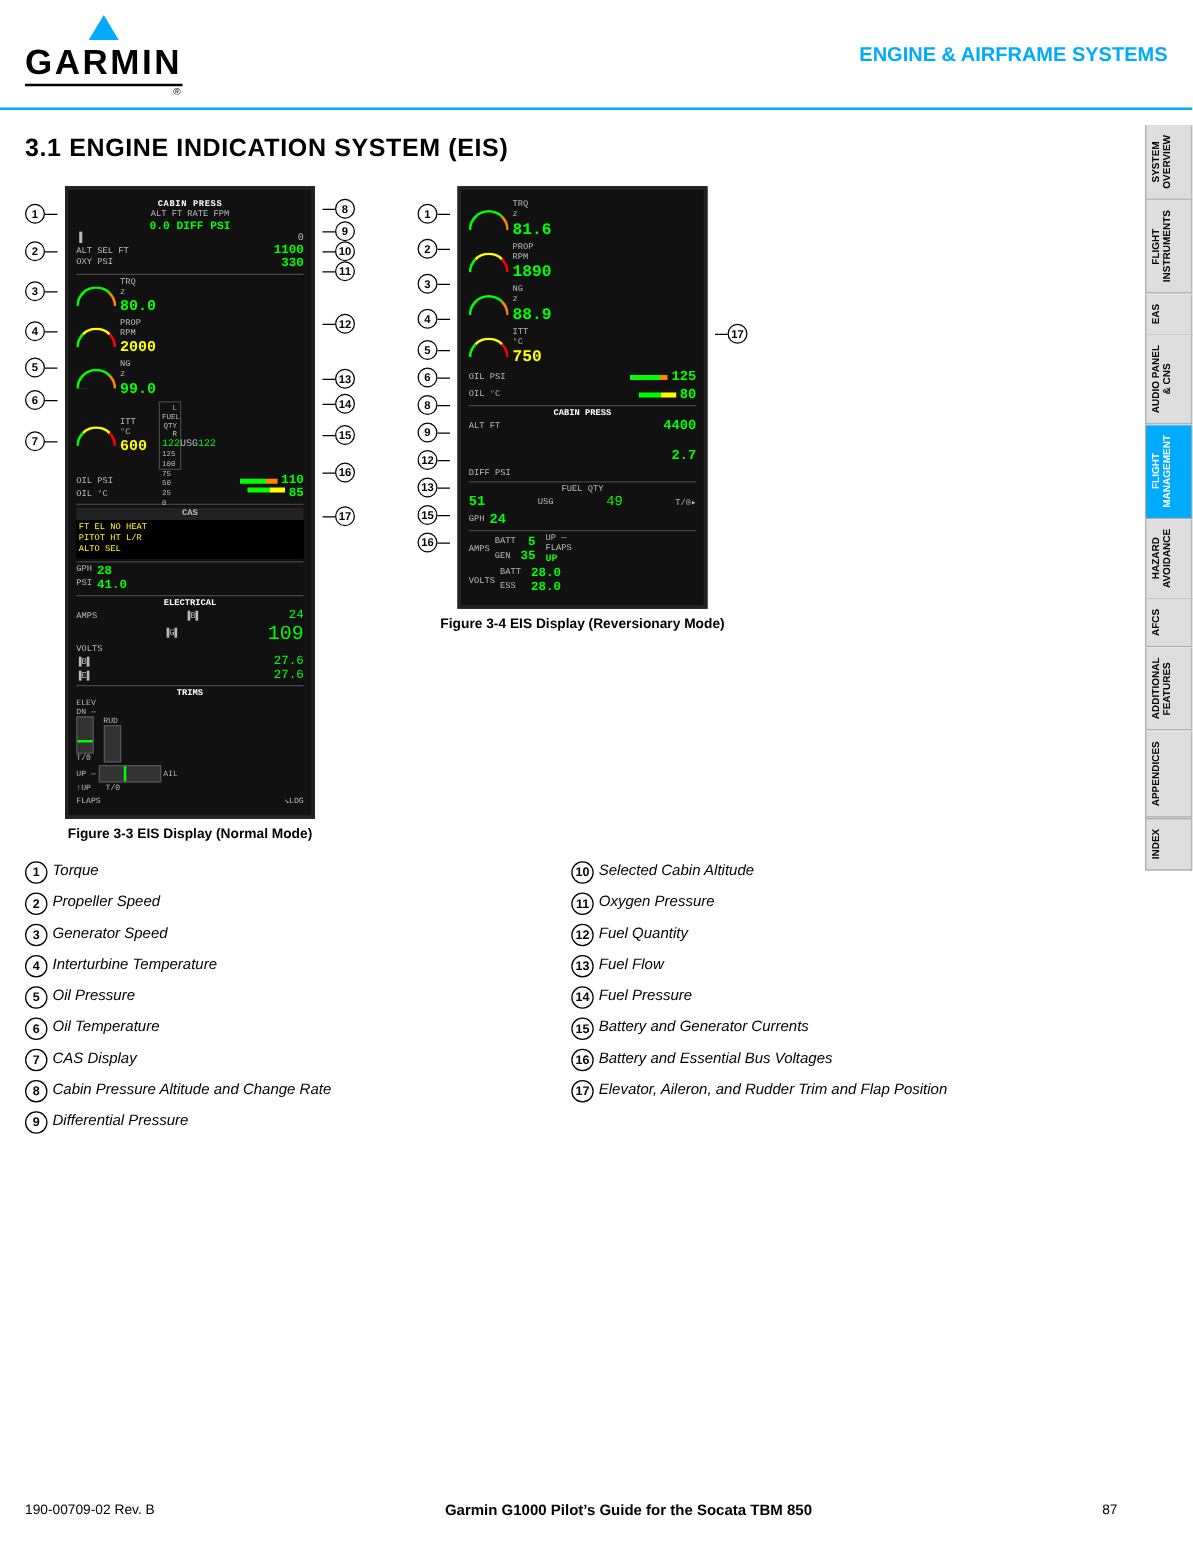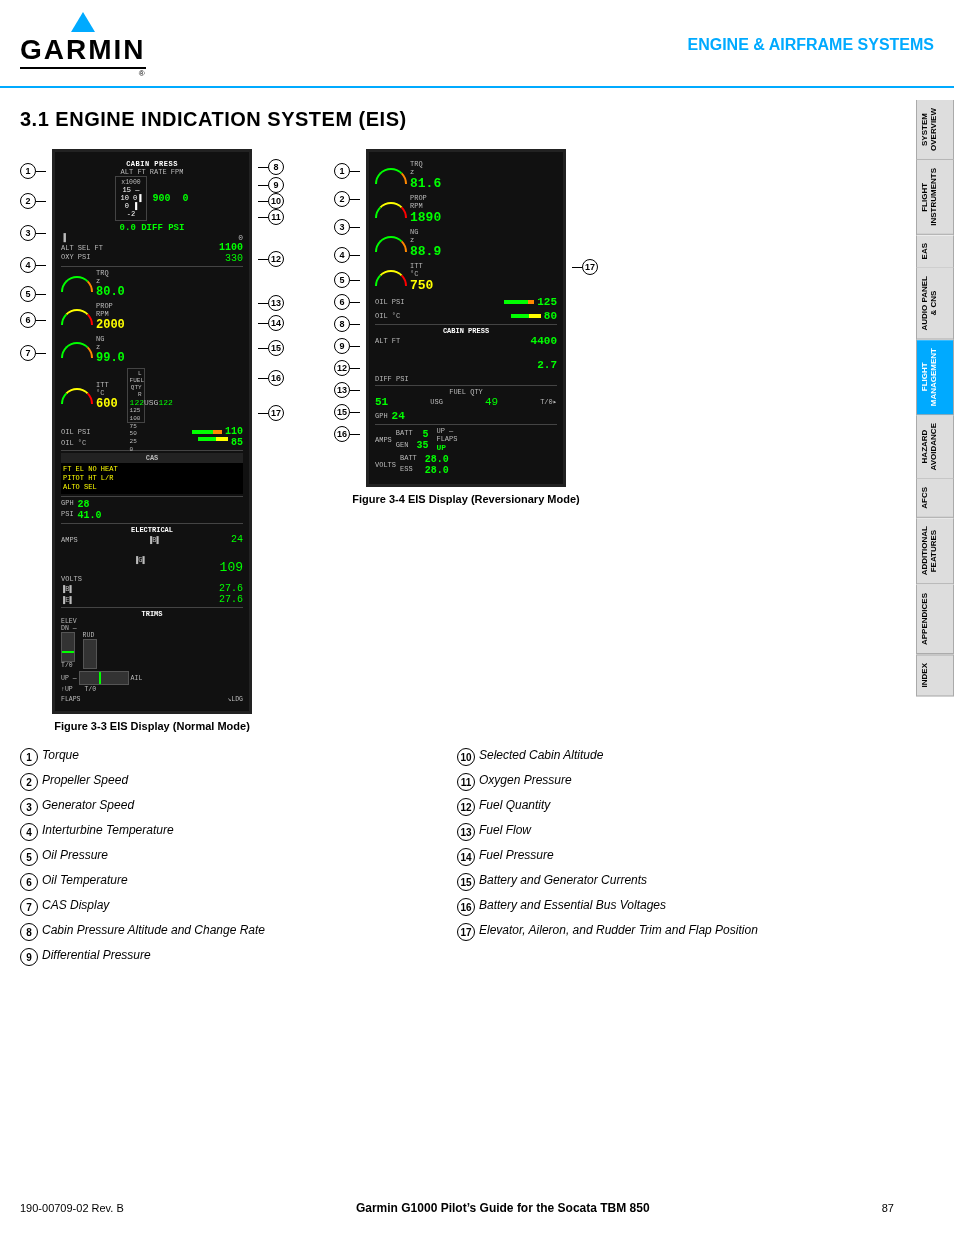--- a/index.html
+++ b/index.html
@@ -295,42 +295,32 @@
             </div>
         </div>
 
         <div class="eis-screen" style="position:relative;">
 
           <div style="text-align:center;color:#fff;font-size:7px;font-weight:bold;letter-spacing:0.5px;">CABIN PRESS</div>
           <div style="display:flex;justify-content:center;gap:4px;color:#bbb;font-size:7px;">
             <span>ALT FT</span>
               <span>RATE FPM</span>
           </div>
-          <div style="display:flex;align-items:center;justify-content:center;gap:6px;margin-bottom:2px;">
-            <div style="border:1px solid #444;padding:2px 4px;text-align:center;">
-              <div style="color:#bbb;font-size:6.5px;">x1000</div>
-              <div style="color:#fff;font-size:7px;">15 —</div>
-              <div style="color:#fff;font-size:7px;">10  0▐</div>
-              <div style="color:#fff;font-size:7px;">0 ▐</div>
-              <div style="color:#fff;font-size:7px;"> -2</div>
-            </div>
-            <div style="font-size:10px;color:#00ff00;font-weight:bold;">900 &nbsp;0</div>
-          </div>
           <div style="color:#00ff00;font-size:9px;text-align:center;font-weight:bold;">0.0 DIFF PSI</div>
           <div style="display:flex;justify-content:space-between;align-items:center;font-size:8px;">
             <span style="color:#bbb;">▐</span>
             <span style="color:#bbb;">0</span>
           </div>
           <div style="display:flex;justify-content:space-between;align-items:center;">
             <span style="color:#bbb;font-size:7px;">ALT SEL FT</span>
             <span style="color:#00ff00;font-size:10px;font-weight:bold;">1100</span>
           </div>
           <div style="display:flex;justify-content:space-between;">
             <span style="color:#bbb;font-size:7px;">OXY PSI</span>
-            <span style="color:#00ff00;font-size:10px;font-weight:normal;">330</span>
+            <span style="color:#00ff00;font-size:10px;font-weight:bold;">330</span>
           </div>
           <div class="sep-line"></div>
 
           <div style="display:flex;align-items:center;gap:3px;margin-bottom:3px;">
             <div class="mini-arc"></div>
             <div>
               <div style="color:#bbb;font-size:7px;">TRQ<br>z</div>
               <div style="color:#00ff00;font-size:12px;font-weight:bold;">80.0</div>
             </div>
           </div>
@@ -404,21 +394,21 @@
 
           <div style="text-align:center;color:#fff;font-size:7px;font-weight:bold;">ELECTRICAL</div>
           <div style="display:flex;justify-content:space-between;align-items:center;">
             <span style="color:#bbb;font-size:7px;">AMPS</span>
             <span style="color:#bbb;font-size:7px;">▐B▌</span>
             <span style="color:#00ff00;font-size:10px;">24</span>
           </div>
           <div style="display:flex;justify-content:space-between;align-items:center;">
             <span></span>
             <span style="color:#bbb;font-size:7px;">▐G▌</span>
-            <span style="color:#00ff00;font-size:13px;margin-top:15px;">109</span>
+            <span style="color:#00ff00;font-size:16px;">109</span>
           </div>
           <div style="color:#bbb;font-size:7px;">VOLTS</div>
           <div style="display:flex;justify-content:space-between;align-items:center;">
             <span style="color:#bbb;font-size:7px;">▐B▌</span>
             <span style="color:#00ff00;font-size:10px;">27.6</span>
           </div>
           <div style="display:flex;justify-content:space-between;align-items:center;">
             <span style="color:#bbb;font-size:7px;">▐E▌</span>
             <span style="color:#00ff00;font-size:10px;">27.6</span>
           </div>

